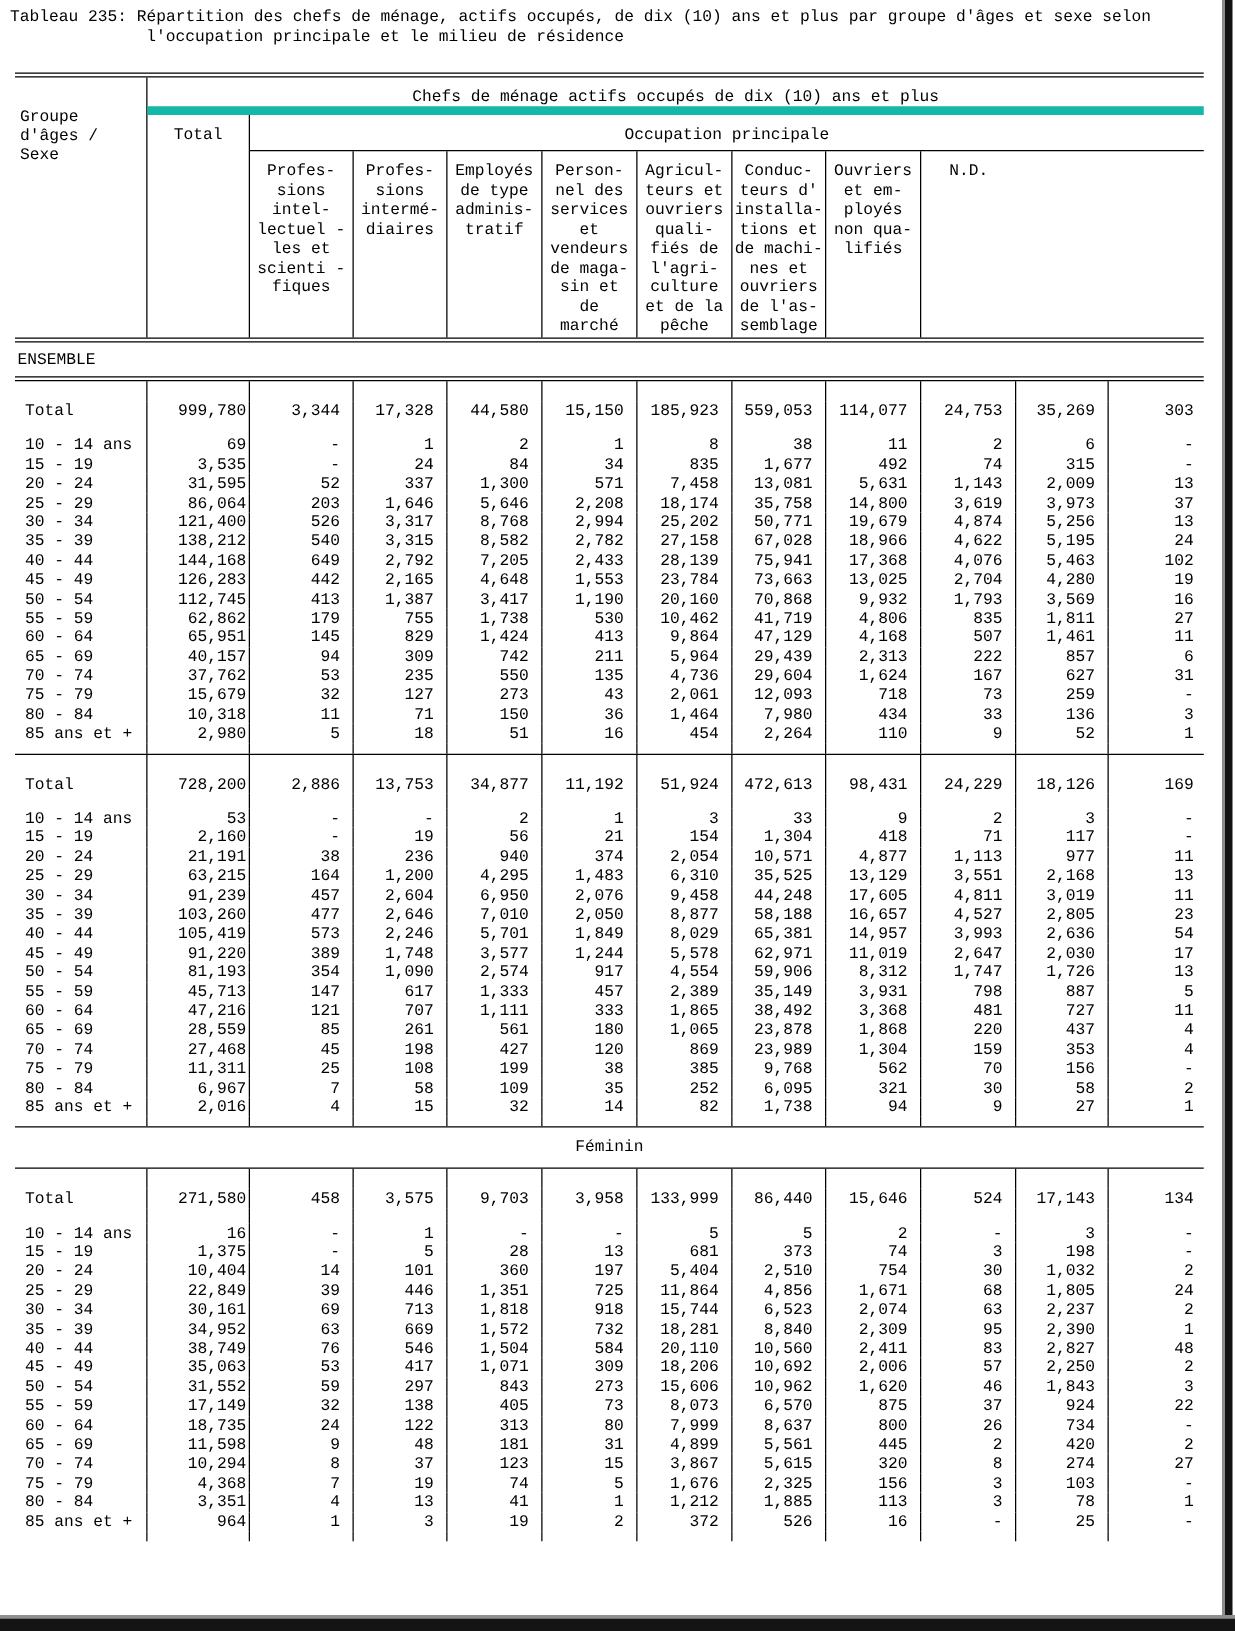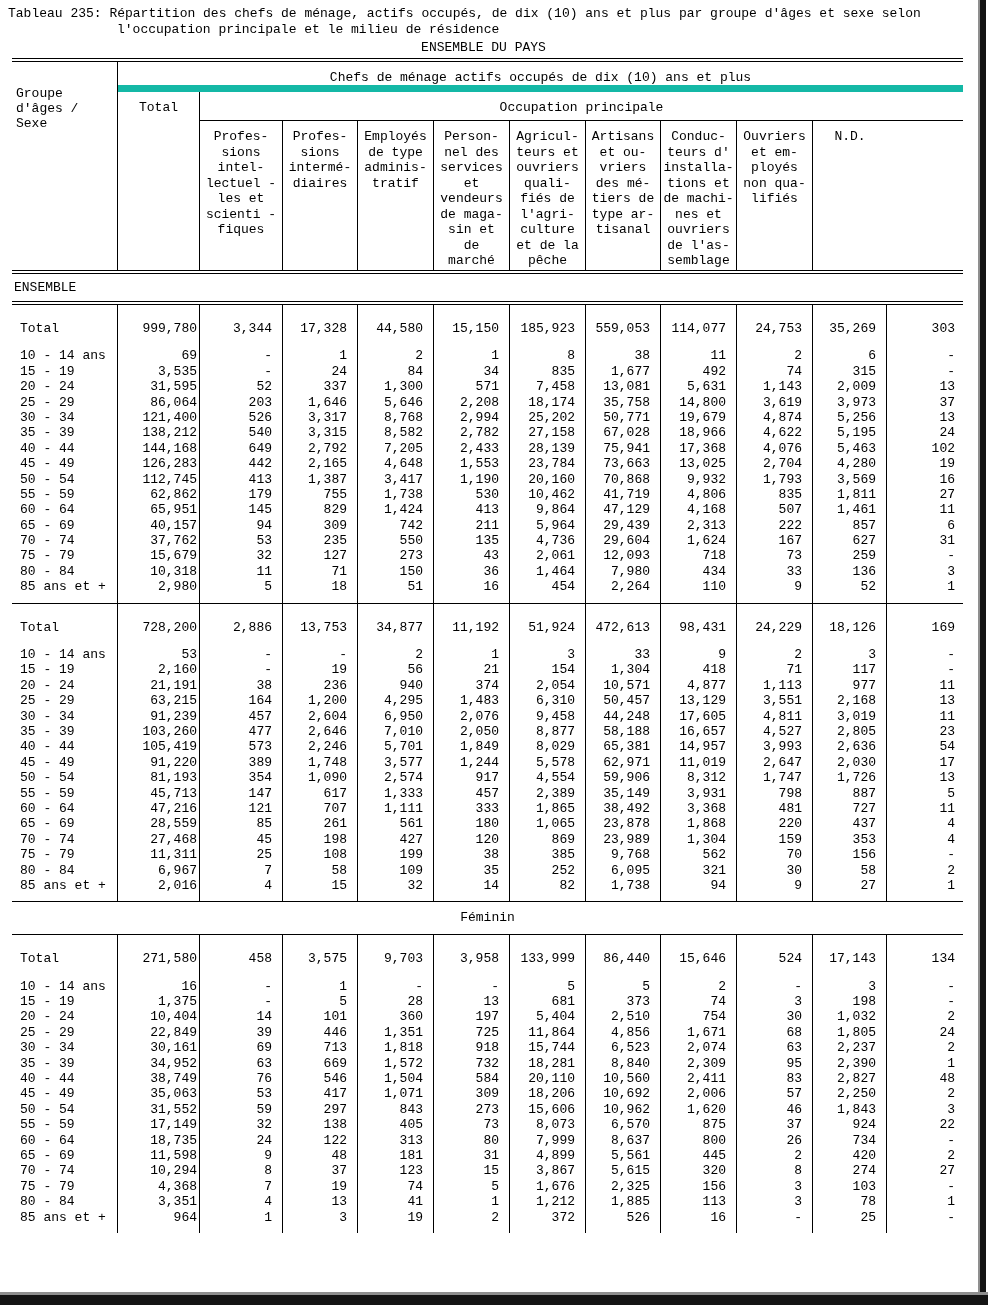--- a/index.html
+++ b/index.html
@@ -56,21 +56,20 @@
                  background:#141414; border-top:3px solid #8f8f8f; }
 </style>
 </head>
 <body>
 
 <div class="page">
 
   <div class="titleblock">
     <div class="t1">Tableau 235: Répartition des chefs de ménage, actifs occupés, de dix (10) ans et plus par groupe d'âges et sexe selon</div>
     <div class="t2">l'occupation principale et le milieu de résidence</div>
-    <div class="t3">ENSEMBLE DU PAYS</div>
   </div>
 
   <div class="tbl">
 
     <div class="grid hdr">
       <div class="h-corner">Groupe
 d'âges / Sexe</div>
       <div class="h-span">Chefs de ménage actifs occupés de dix (10) ans et plus</div>
       <div class="h-total">Total</div>
       <div class="h-occ">Occupation principale</div>
@@ -100,27 +99,20 @@
 marché</div>
       <div class="h-col">Agricul-
 teurs et
 ouvriers
 quali-
 fiés de
 l'agri-
 culture
 et de la
 pêche</div>
-      <div class="h-col">Artisans
-et ou-
-vriers
-des mé-
-tiers de
-type ar-
-tisanal</div>
       <div class="h-col">Conduc-
 teurs d'
 installa-
 tions et
 de machi-
 nes et
 ouvriers
 de l'as-
 semblage</div>
       <div class="h-col">Ouvriers
@@ -452,21 +444,21 @@
           <div class="c num">1,113</div>
           <div class="c num">977</div>
           <div class="c num nr nd">11</div>
           <div class="c lab">25 - 29</div>
           <div class="c num flush">63,215</div>
           <div class="c num">164</div>
           <div class="c num">1,200</div>
           <div class="c num">4,295</div>
           <div class="c num">1,483</div>
           <div class="c num">6,310</div>
-          <div class="c num">50,457</div>
+          <div class="c num">35,525</div>
           <div class="c num">13,129</div>
           <div class="c num">3,551</div>
           <div class="c num">2,168</div>
           <div class="c num nr nd">13</div>
           <div class="c lab">30 - 34</div>
           <div class="c num flush">91,239</div>
           <div class="c num">457</div>
           <div class="c num">2,604</div>
           <div class="c num">6,950</div>
           <div class="c num">2,076</div>

